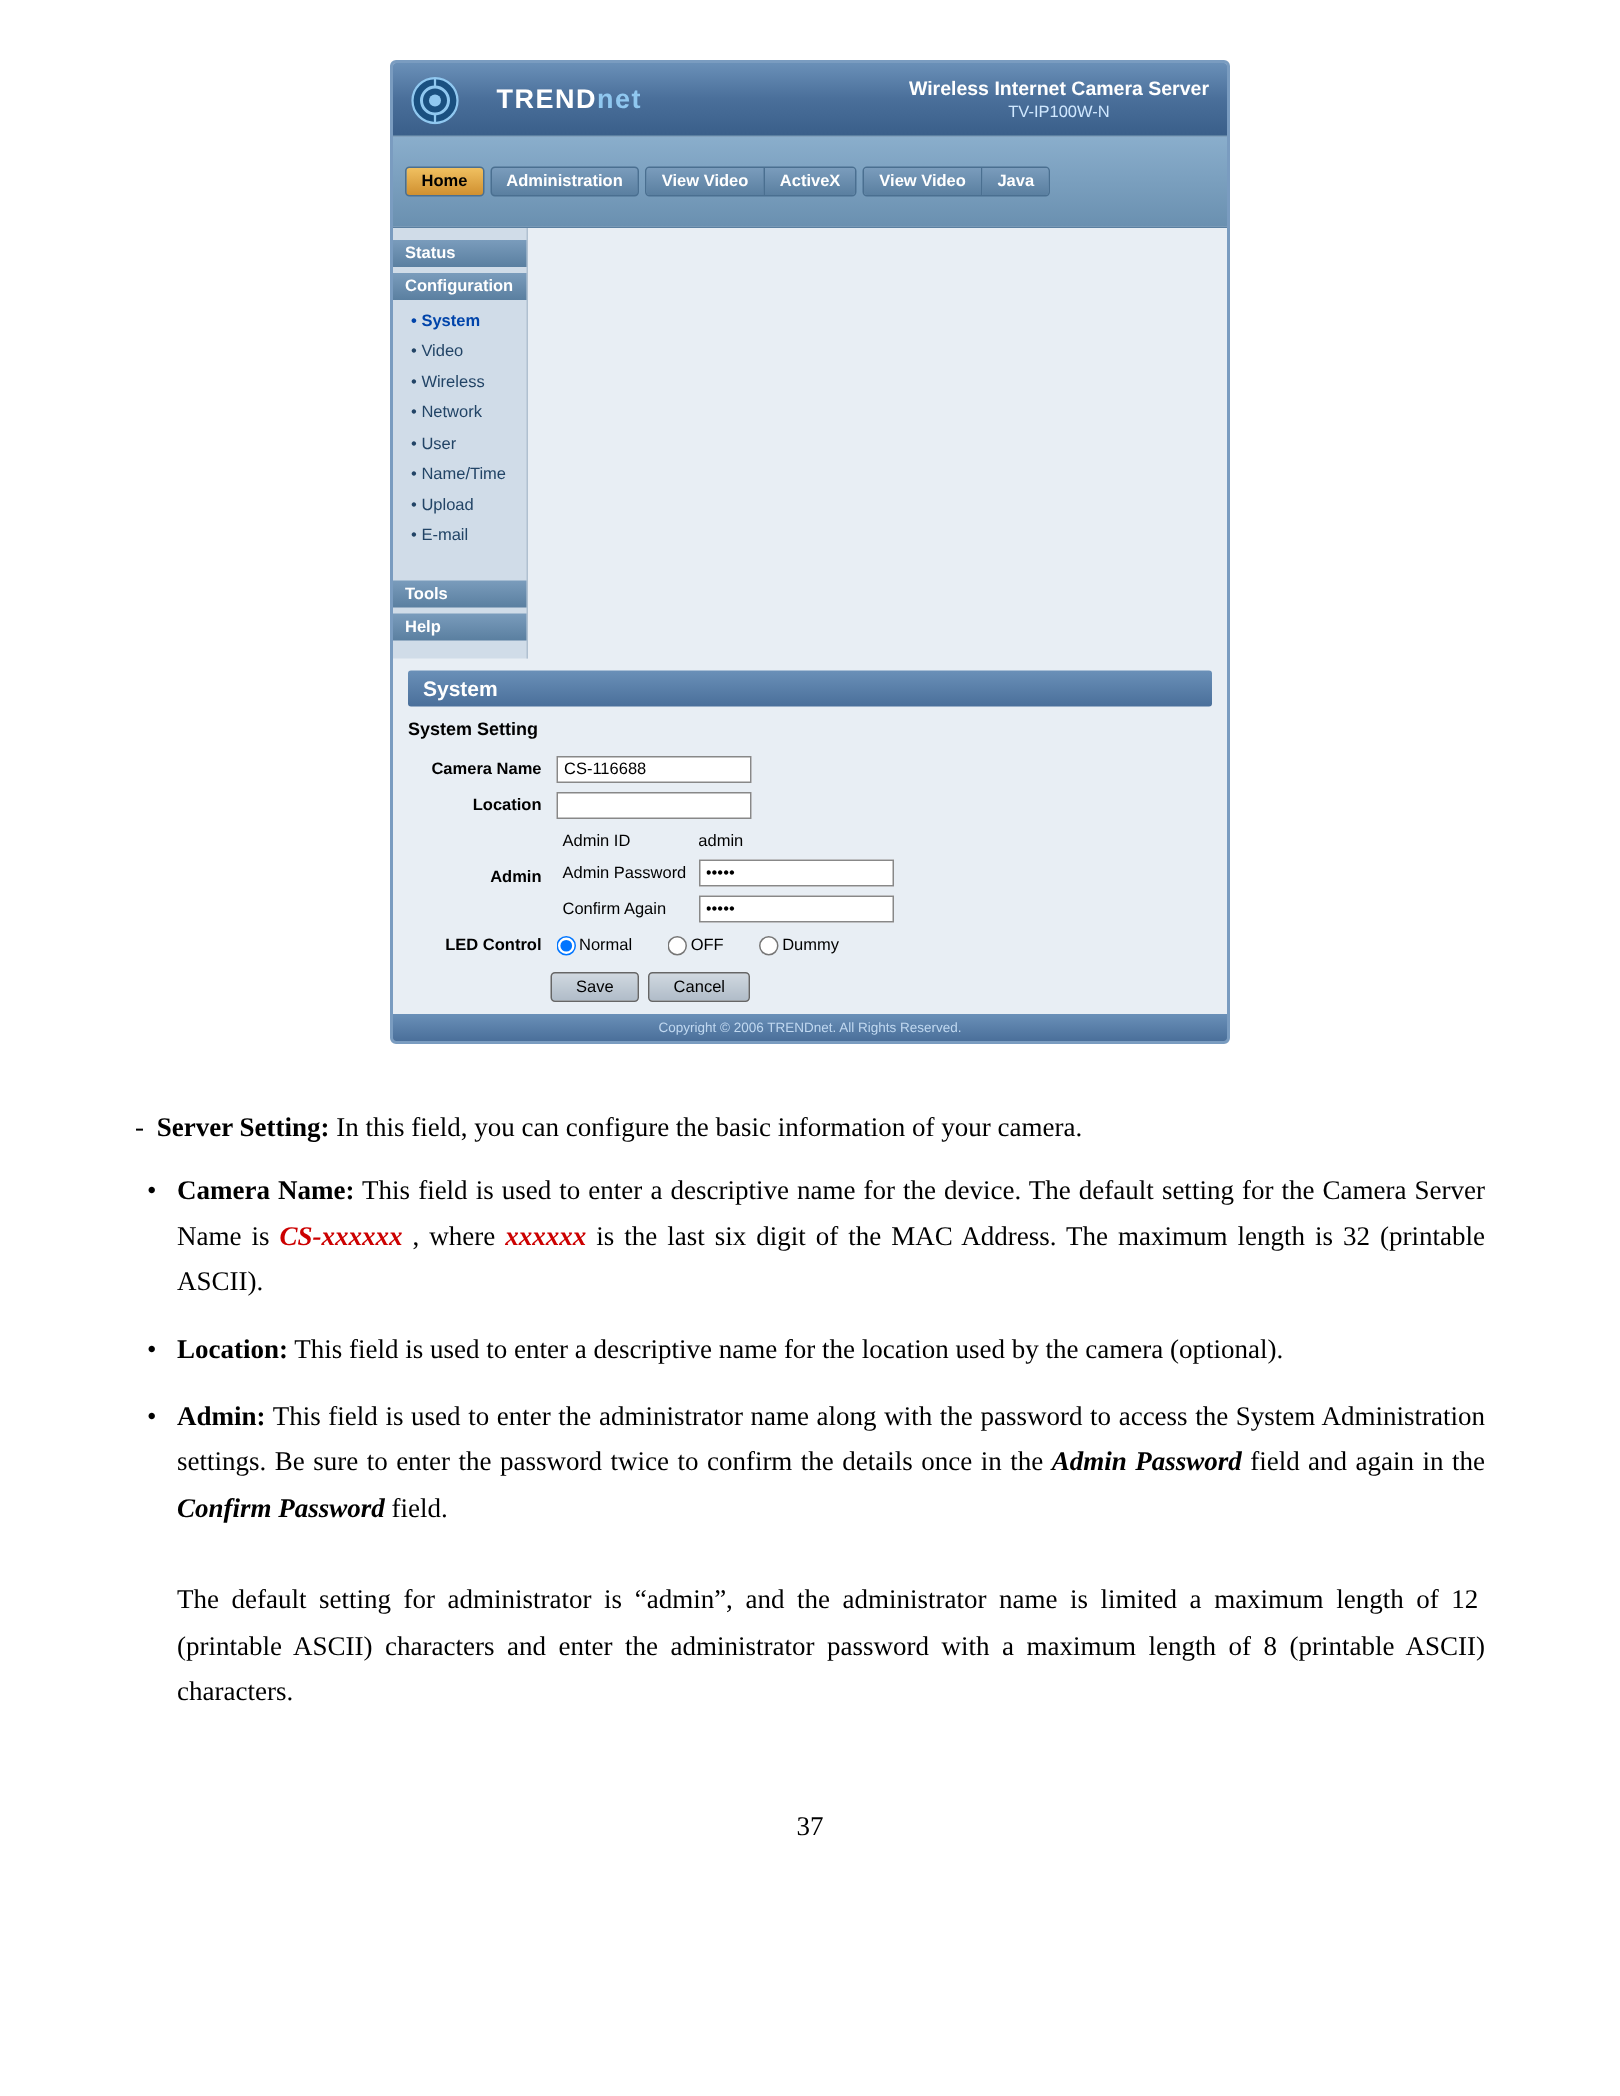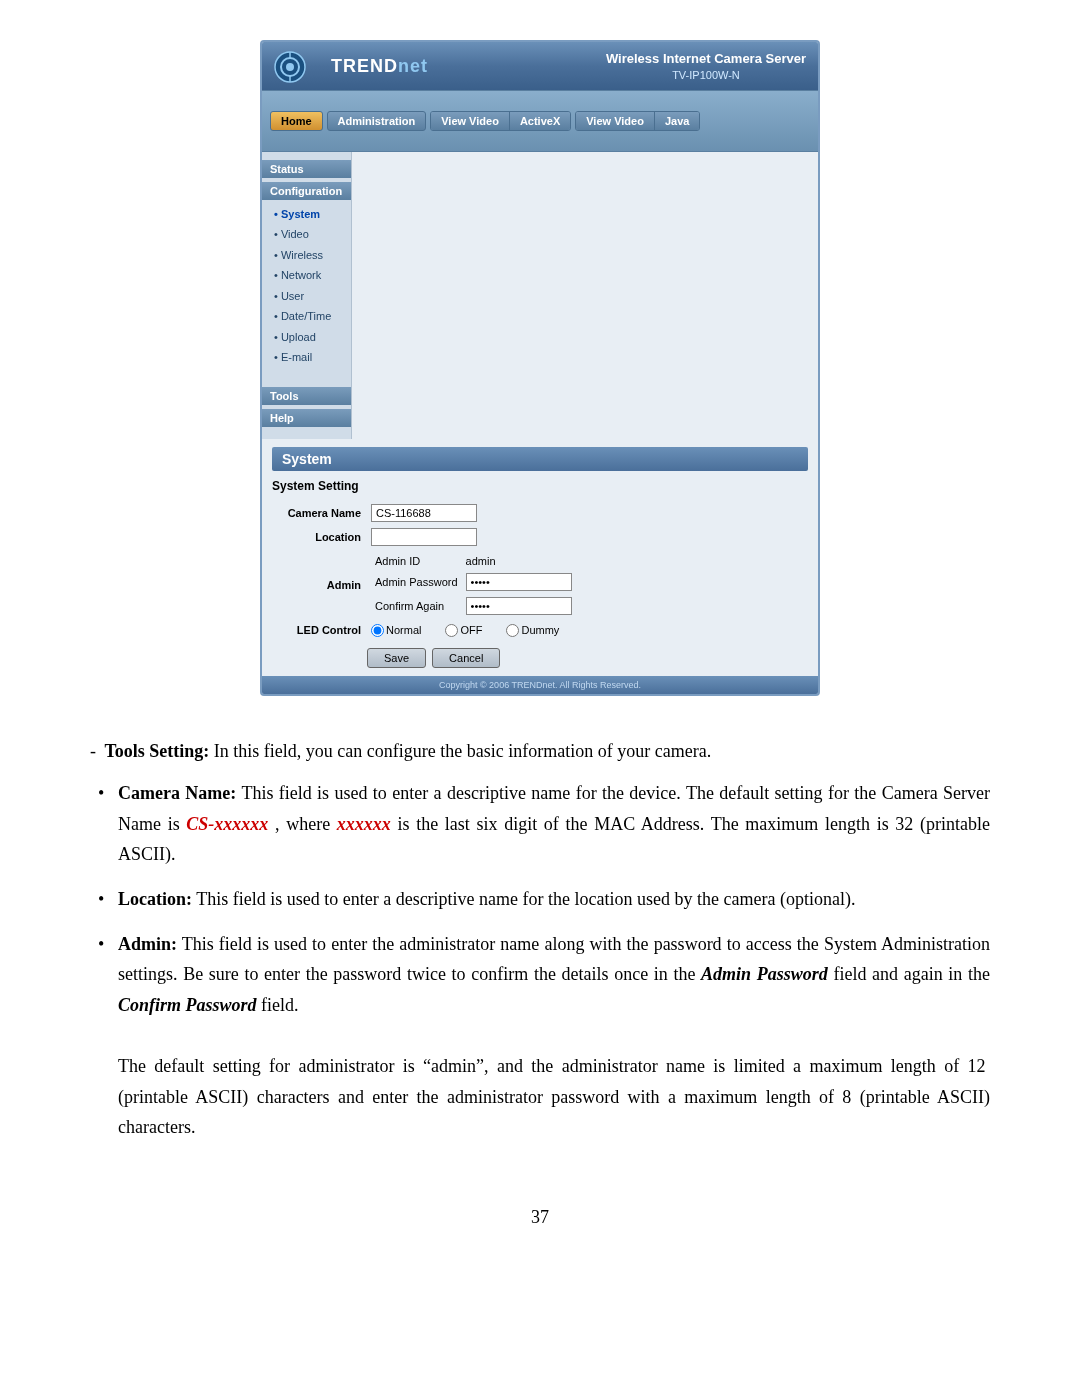--- a/index.html
+++ b/index.html
@@ -156,21 +156,21 @@
       text-align: right;
       font-weight: bold;
       color: #000;
       width: 95px;
       padding-right: 6px;
     }
     .ui-input {
       border: 1px solid #888;
       padding: 2px 4px;
       font-size: 11px;
-      width: 106px;
+      width: 130px;
       background: #fff;
     }
 
     .radio-group { display: flex; align-items: center; gap: 24px; font-size: 11px; }
     .radio-group label { display: flex; align-items: center; gap: 2px; cursor: pointer; }
 
     .ui-btn-row { display: flex; gap: 6px; margin-top: 8px; padding-left: 95px; }
     .ui-btn {
       padding: 3px 16px;
       font-size: 11px;
@@ -270,21 +270,21 @@
     <div class="ui-main">
 
       <div class="ui-sidebar">
         <div class="ui-sidebar-section">Status</div>
         <div class="ui-sidebar-section">Configuration</div>
         <div class="ui-sidebar-item active">System</div>
         <div class="ui-sidebar-item">Video</div>
         <div class="ui-sidebar-item">Wireless</div>
         <div class="ui-sidebar-item">Network</div>
         <div class="ui-sidebar-item">User</div>
-        <div class="ui-sidebar-item">Date/Time</div>
+        <div class="ui-sidebar-item">Name/Time</div>
         <div class="ui-sidebar-item">Upload</div>
         <div class="ui-sidebar-item">E-mail</div>
         <div class="ui-sidebar-section" style="margin-top:19px;">Tools</div>
         <div class="ui-sidebar-section" style="margin-top:4px;">Help</div>
       </div>
 
       <div class="ui-content">
         <div class="ui-content-title">System</div>
         <div class="ui-section-header">System Setting</div>
 
@@ -360,21 +360,21 @@
 
     <div class="ui-footer">Copyright © 2006 TRENDnet. All Rights Reserved.</div>
 
   </div>
 </div>
 
 <div class="doc-content">
 
   <p class="intro-line">
     <span class="dash">-</span>
-    <span class="bold-term"> Tools Setting:</span>
+    <span class="bold-term"> Server Setting:</span>
     <span> In this field, you can configure the basic information of your camera.</span>
   </p>
 
   <ul class="bullet-list">
     <li>
       <span class="bold-term">Camera Name:</span>
       <span> This field is used to enter a descriptive name for the device.  The default setting for the Camera Server Name is </span>
       <span class="red-italic">CS-xxxxxx</span>
       <span>, where </span>
       <span class="red-italic">xxxxxx</span>

